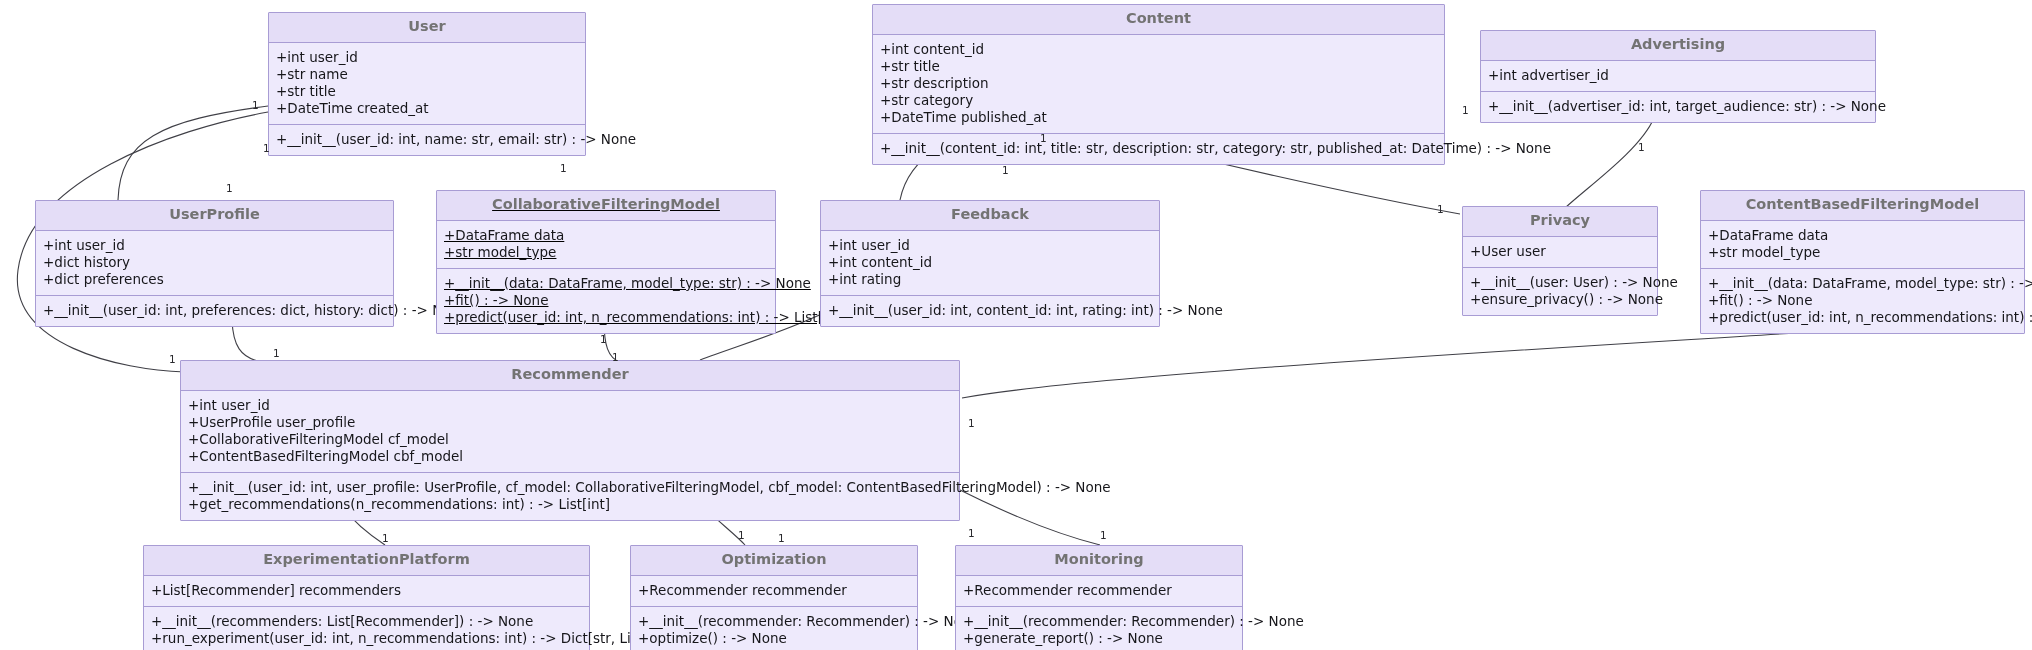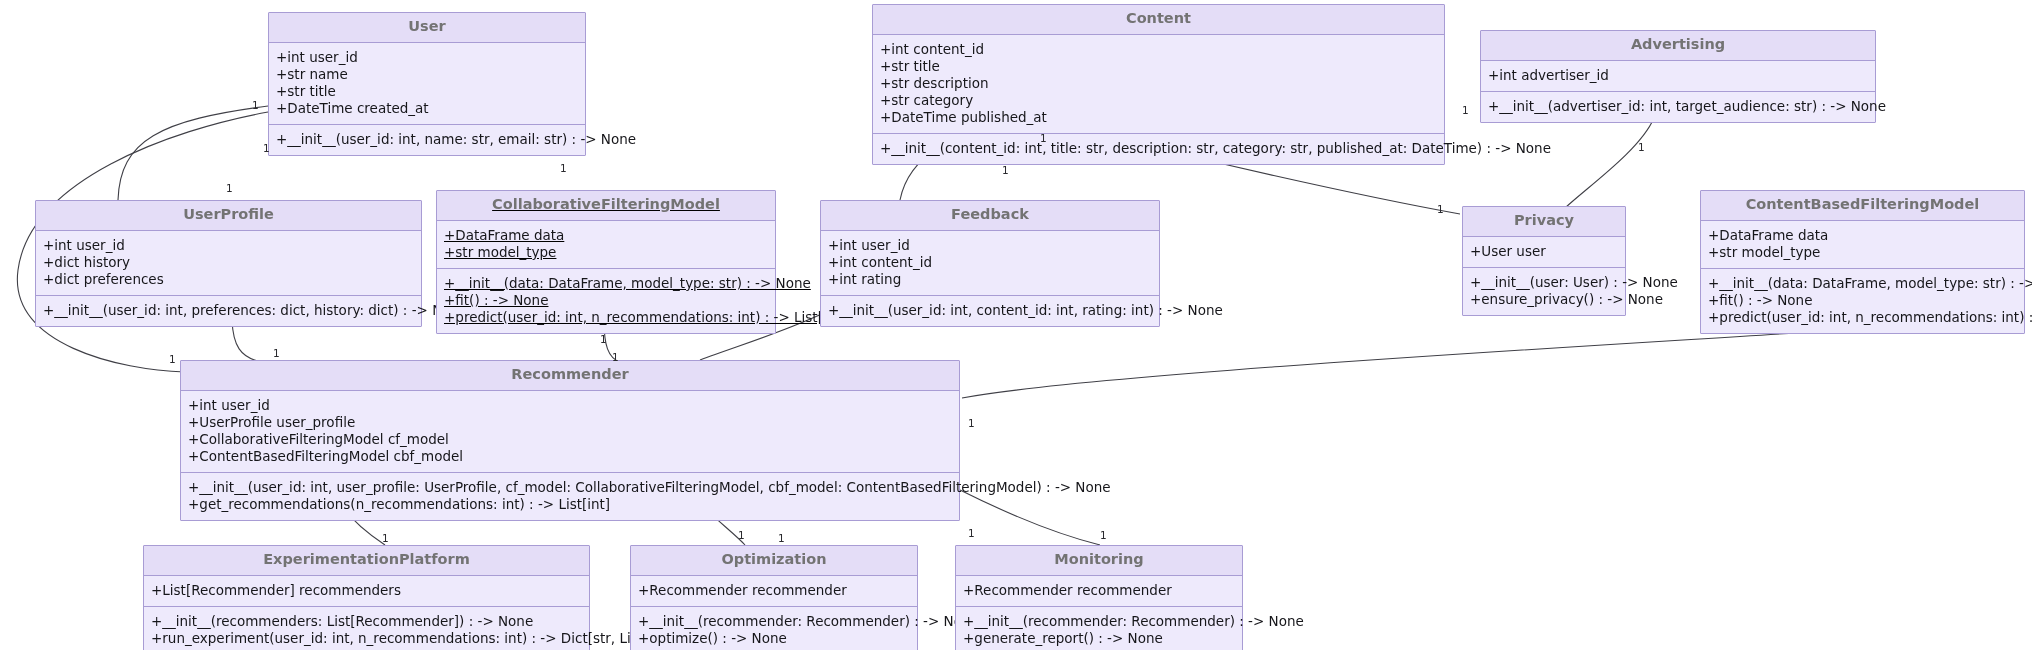--- a/index.html
+++ b/index.html
@@ -108,21 +108,21 @@
       </div>
       <div class="uml-class" style="left: 1480px; top: 30px; width: 396px;">
         <div class="uml-header">Advertising</div>
         <div class="uml-attrs">
           <div class="uml-line">+int advertiser_id</div>
         </div>
         <div class="uml-methods">
           <div class="uml-line">+__init__(advertiser_id: int, target_audience: str) : -&gt; None</div>
         </div>
       </div>
-      <div class="uml-class" style="left: 35px; top: 200px; width: 387px;">
+      <div class="uml-class" style="left: 35px; top: 200px; width: 359px;">
         <div class="uml-header">UserProfile</div>
         <div class="uml-attrs">
           <div class="uml-line">+int user_id</div>
           <div class="uml-line">+dict history</div>
           <div class="uml-line">+dict preferences</div>
         </div>
         <div class="uml-methods">
           <div class="uml-line">+__init__(user_id: int, preferences: dict, history: dict) : -&gt; None</div>
         </div>
       </div>
@@ -142,21 +142,21 @@
         <div class="uml-header">Feedback</div>
         <div class="uml-attrs">
           <div class="uml-line">+int user_id</div>
           <div class="uml-line">+int content_id</div>
           <div class="uml-line">+int rating</div>
         </div>
         <div class="uml-methods">
           <div class="uml-line">+__init__(user_id: int, content_id: int, rating: int) : -&gt; None</div>
         </div>
       </div>
-      <div class="uml-class" style="left: 1462px; top: 206px; width: 164px;">
+      <div class="uml-class" style="left: 1462px; top: 206px; width: 196px;">
         <div class="uml-header">Privacy</div>
         <div class="uml-attrs">
           <div class="uml-line">+User user</div>
         </div>
         <div class="uml-methods">
           <div class="uml-line">+__init__(user: User) : -&gt; None</div>
           <div class="uml-line">+ensure_privacy() : -&gt; None</div>
         </div>
       </div>
       <div class="uml-class" style="left: 1700px; top: 190px; width: 325px;">

